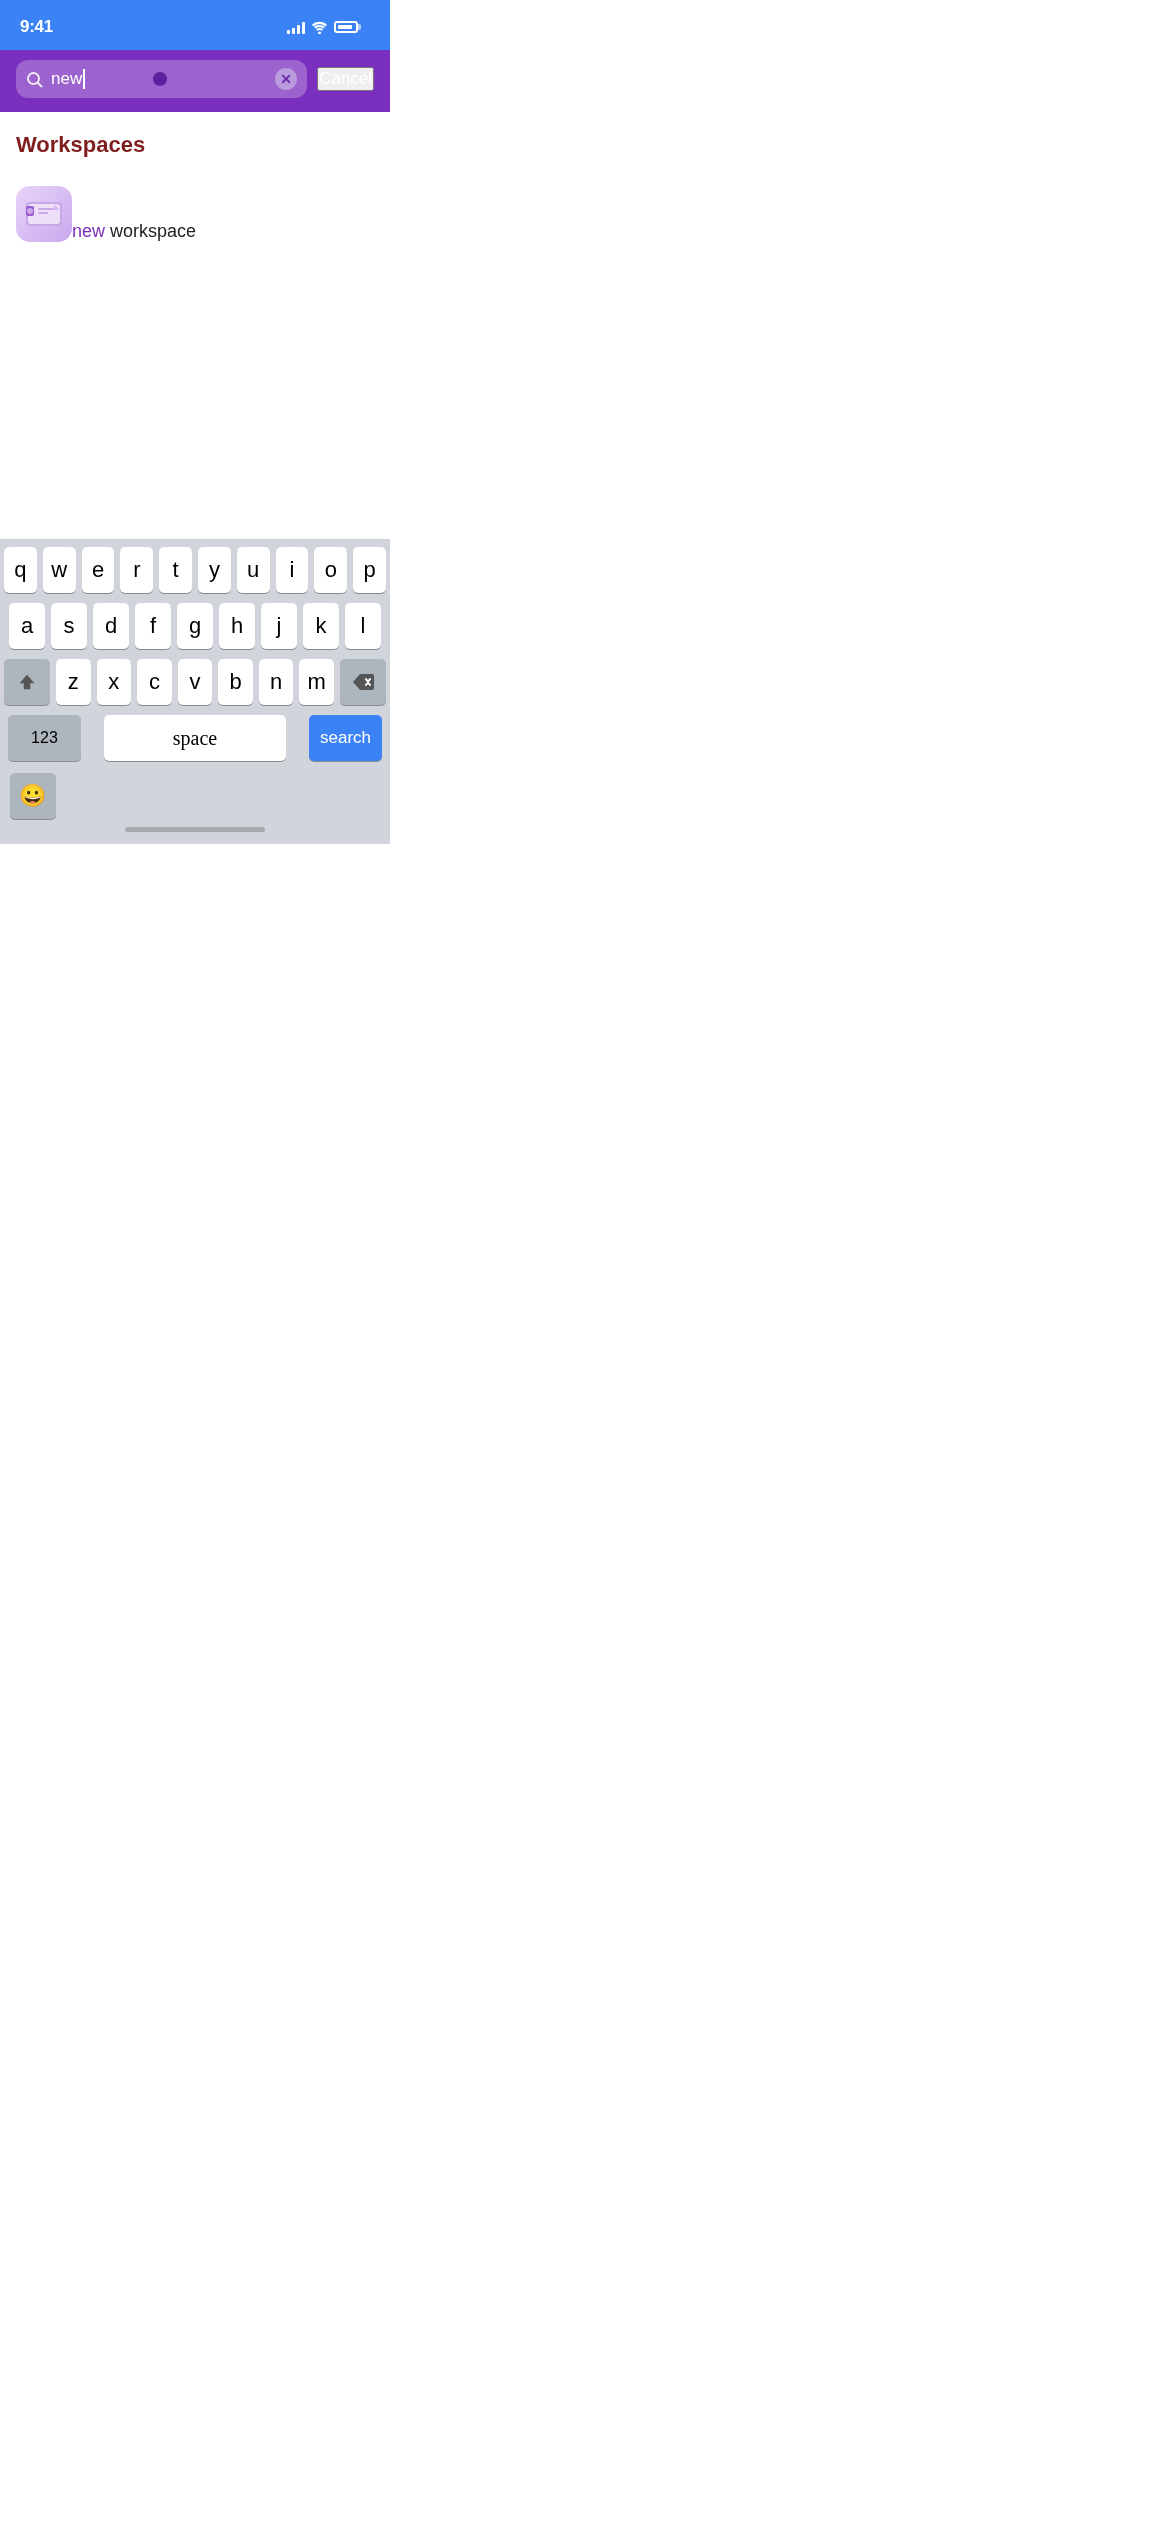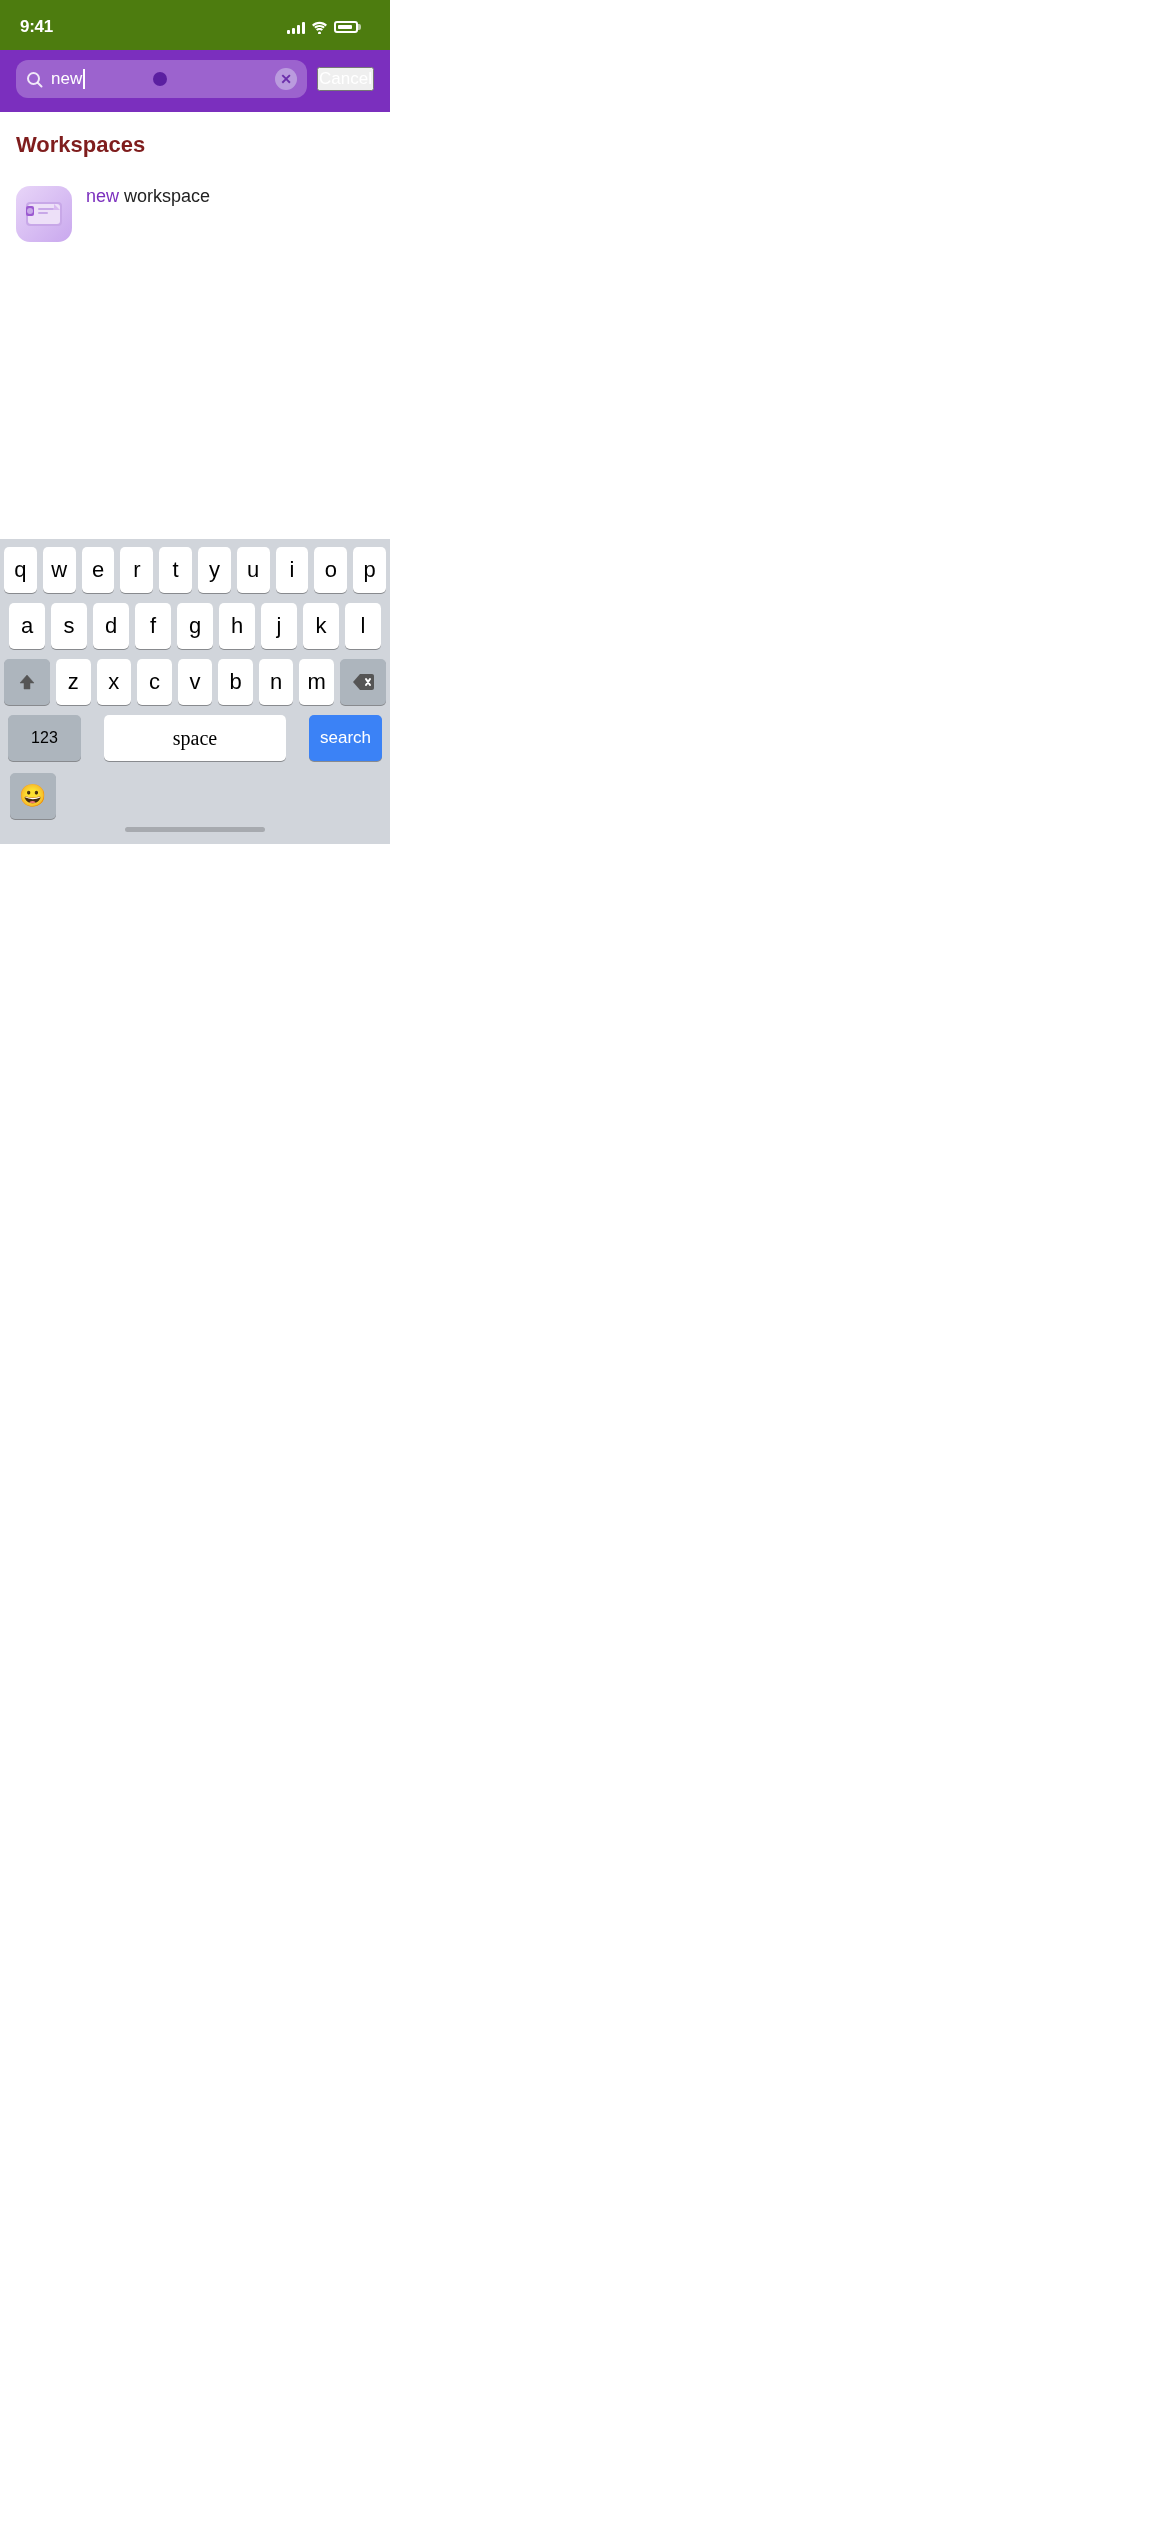--- a/index.html
+++ b/index.html
@@ -9,21 +9,21 @@
       width: 390px;
       height: 844px;
       font-family: -apple-system, 'SF Pro Display', 'Helvetica Neue', Arial, sans-serif;
       background: #fff;
       overflow: hidden;
       position: relative;
     }
 
     
     .status-bar {
-      background: #4d7c0f;
+      background: #3b82f6;
       display: flex;
       justify-content: space-between;
       align-items: center;
       padding: 14px 32px 10px 20px;
       height: 50px;
     }
     .status-time {
       color: #fff;
       font-size: 17px;
       font-weight: 600;
@@ -158,22 +158,21 @@
     }
     .section-title {
       font-size: 22px;
       font-weight: 700;
       color: #7f1d1d;
       margin-bottom: 16px;
     }
 
     .result-item {
       display: flex;
-      align-items: flex-start;
-      gap: 14px;
+      align-items: flex-end;
       padding: 12px 0;
     }
 
     .workspace-icon {
       width: 56px;
       height: 56px;
       border-radius: 14px;
       background: linear-gradient(135deg, #e8d5f8 0%, #c9a8ee 100%);
       display: flex;
       align-items: center;

